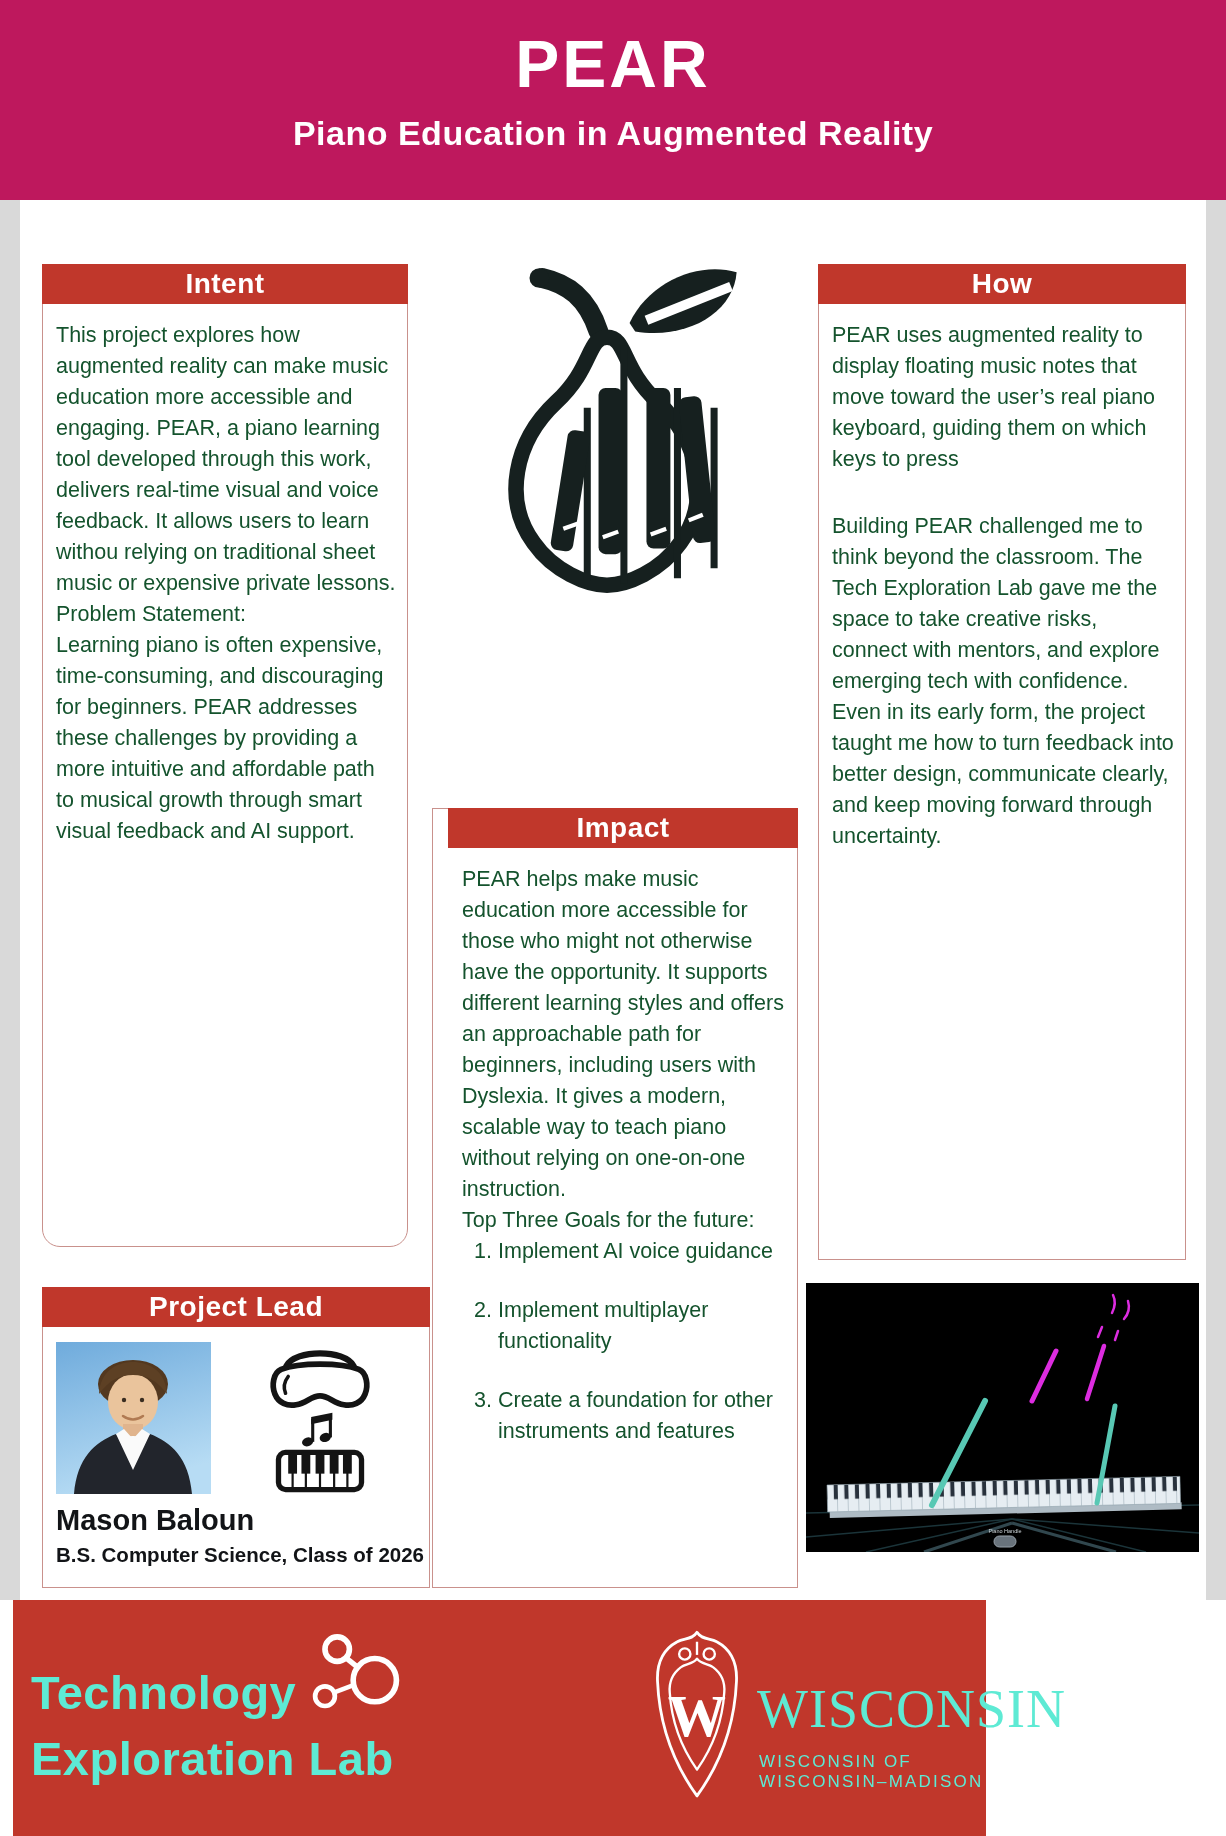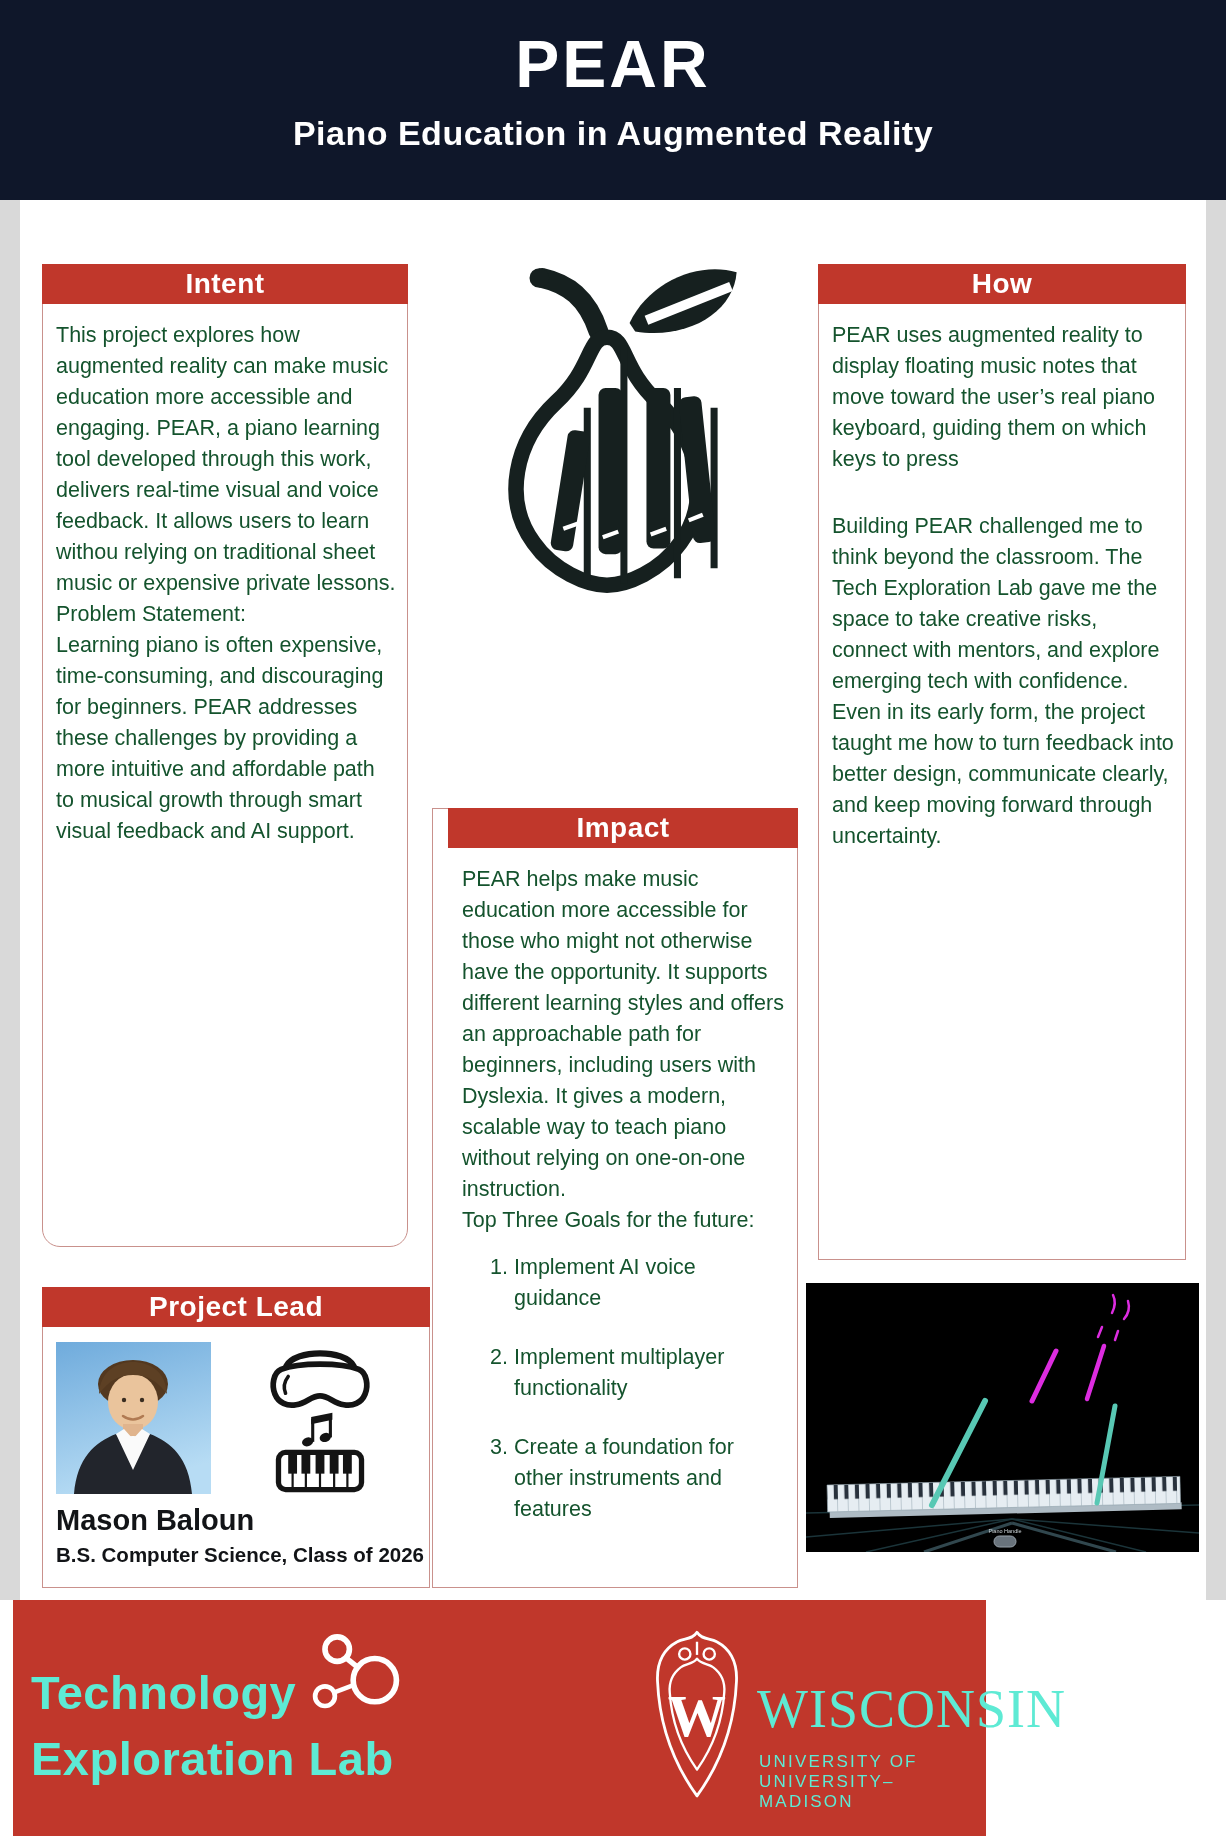--- a/index.html
+++ b/index.html
@@ -3,21 +3,21 @@
 <meta charset="utf-8">
 <style>
   html,body { margin:0; padding:0; background:#ffffff; }
   .poster {
     position:relative; width:1226px; height:1836px; background:#ffffff;
     font-family:"Liberation Sans", sans-serif; overflow:hidden; color:#121417;
   }
   
   .header {
     position:absolute; left:0; top:0; width:1226px; height:200px;
-    background:#0f172a; color:#fff; text-align:center;
+    background:#be185d; color:#fff; text-align:center;
   }
   .header .title { padding-top:26px; font-size:66px; font-weight:bold; letter-spacing:3px; }
   .header .subtitle { margin-top:12px; font-size:34px; font-weight:bold; letter-spacing:0.5px; }
 
   
   .edge { position:absolute; top:200px; height:1400px; width:20px; background:#d9d9d9; }
   .edge.left { left:0; } .edge.right { left:1206px; }
 
   
   .box { position:absolute; background:#fff; border:1px solid #c9918c; box-sizing:border-box; }
@@ -29,21 +29,21 @@
   .box-body { padding:16px 11px 0 13px; font-size:21.5px; line-height:31px; color:#14532d; }
   .box-body p { margin:0; }
   #intent-box { left:42px;  top:264px;  width:366px; height:983px;border-radius:18px; }
   #how-box    { left:818px; top:264px;  width:368px; height:996px; }
   #impact-box { left:432px; top:808px;  width:366px; height:780px;padding-left:16px; }
   #lead-box   { left:42px;  top:1287px; width:388px; height:301px; }
 
   .para-label { margin-top:30px; }
   #how-box .p2 { margin-top:36px; }
   .goals-label { margin-top:20px; margin-bottom:6px; }
-  ol.goals { margin:16px; padding-left:36px; }
+  ol.goals { margin:0; padding-left:36px; }
   ol.goals li { margin-bottom:28px; }
 
   
   .pear-logo { position:absolute; left:452px; top:246px; width:310px; height:374px; }
 
   
   .lead-photo { position:absolute; left:13px; top:54px; width:155px; height:152px; }
   .vr-icon    { position:absolute; left:224px; top:50px; width:106px; height:160px; }
   .lead-name  { position:absolute; left:13px; top:216px; font-size:29px; font-weight:bold; }
   .lead-degree{ position:absolute; left:13px; top:255px; font-size:20.5px;font-weight:bold; }
@@ -278,16 +278,16 @@
           <circle cx="37" cy="29" r="6" stroke-width="2.5"></circle>
           <circle cx="63" cy="29" r="6" stroke-width="2.5"></circle>
           <path d="M50,16 L50,30" stroke-width="2.5"></path>
           <path d="M50,34 C54,40 62,39 67,43 C75,49 80,58 79,70 C77,102 67,128 50,152 C33,128 23,102 21,70 C20,58 25,49 33,43 C38,39 46,40 50,34 Z" stroke-width="2.5"></path>
         </g>
         <text x="50" y="116" text-anchor="middle" font-family="Liberation Serif, serif" font-size="62" font-weight="bold" fill="#ffffff">W</text>
       </svg>
     </div>
 
     <div class="wordmark">WISCONSIN</div>
-    <div class="wordmark-sub">UNIVERSITY OF UNIVERSITY–MADISON</div>
+    <div class="wordmark-sub">WISCONSIN OF WISCONSIN–MADISON</div>
   </div>
 
 </div>
 
 </body></html>

